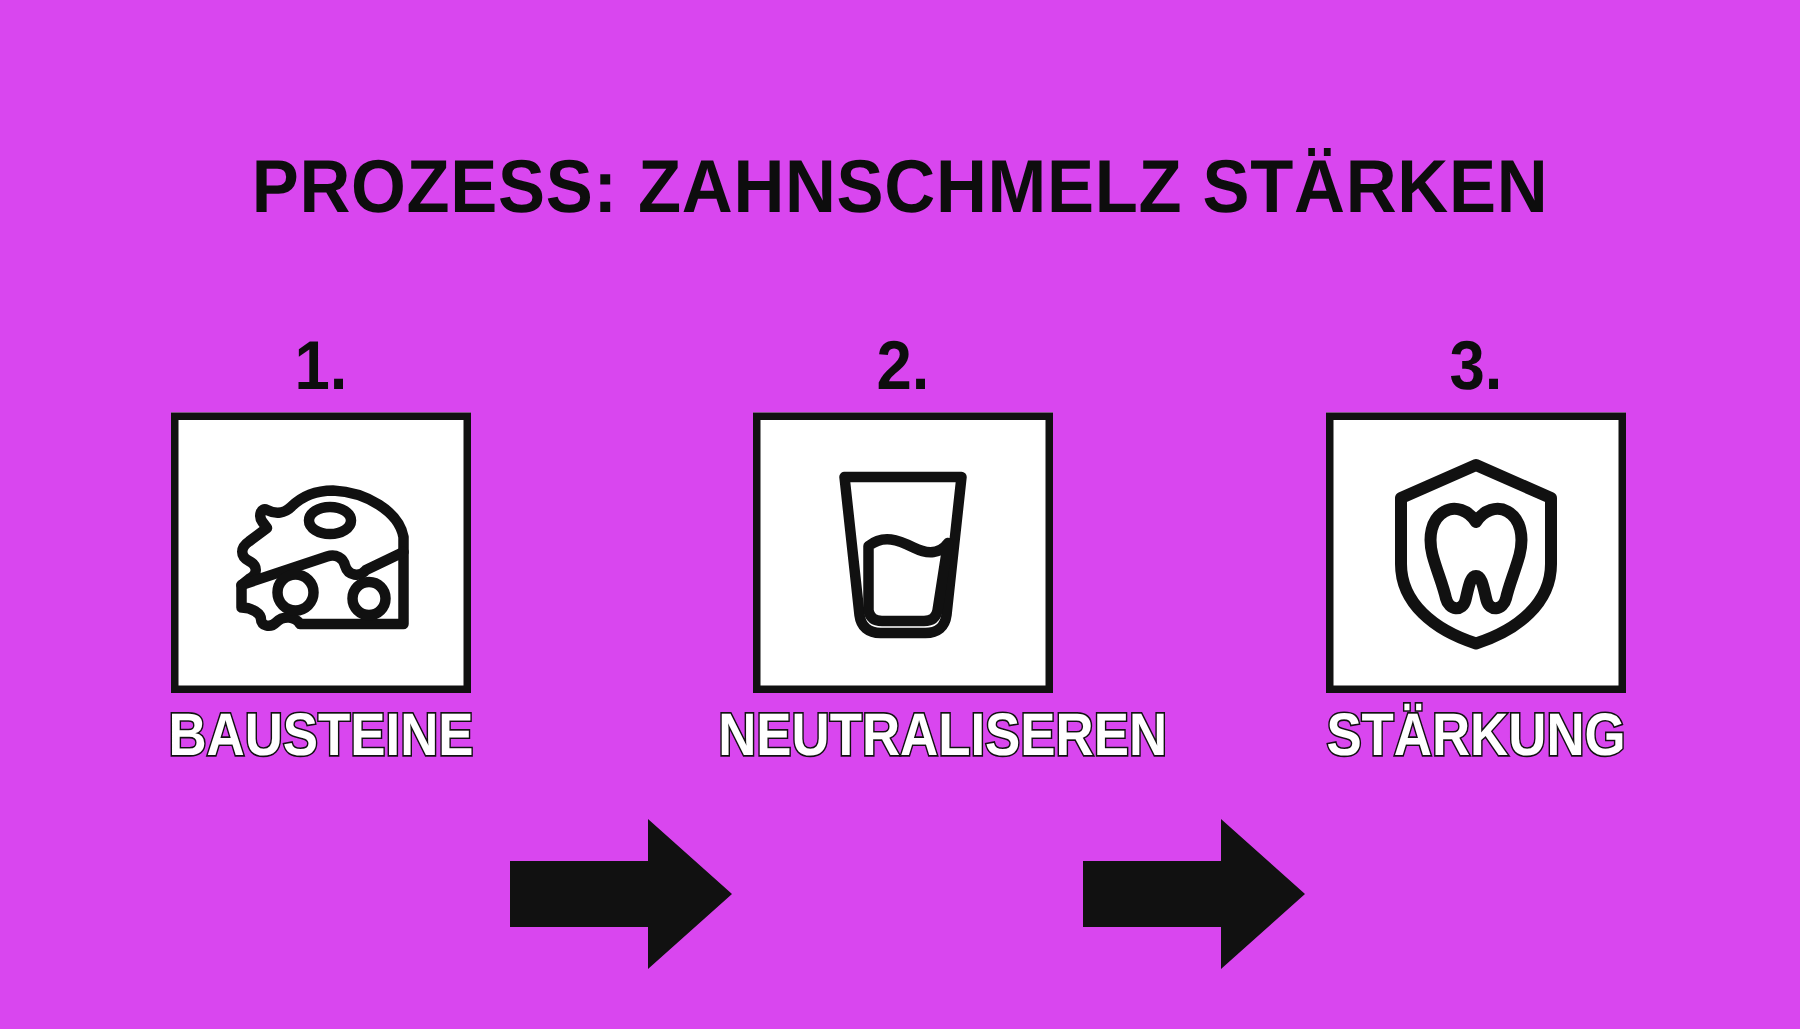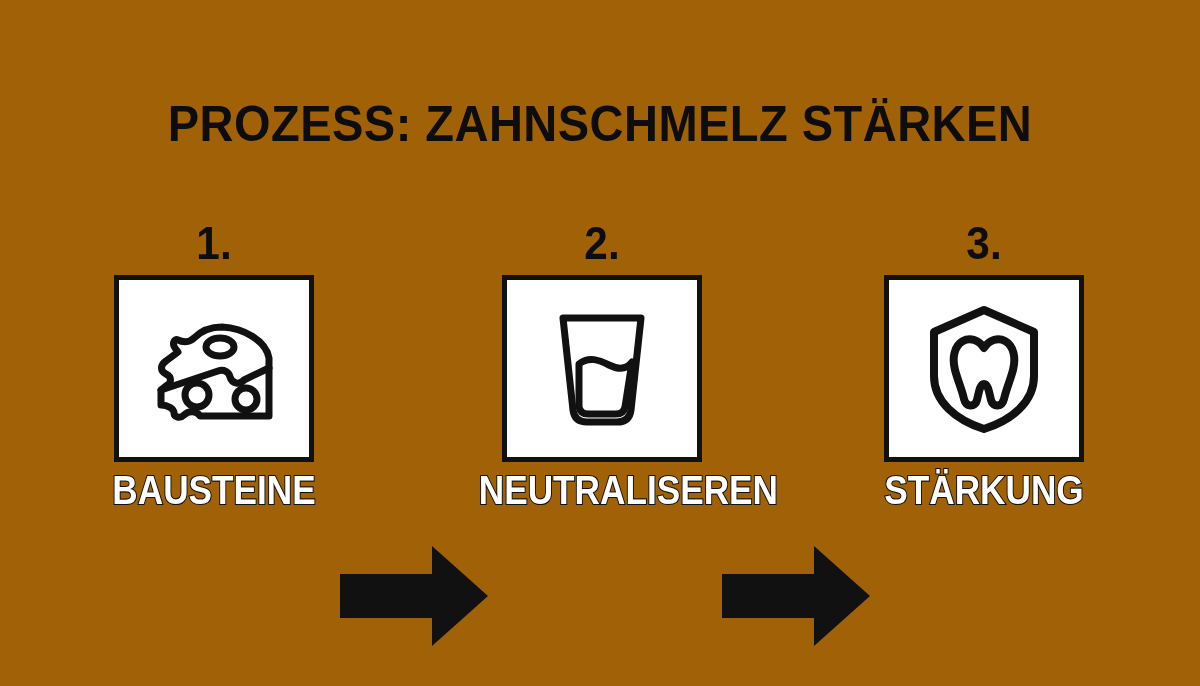--- a/index.html
+++ b/index.html
@@ -8,21 +8,21 @@
     background: #ffffff;
   }
   body {
     font-family: "Liberation Sans", sans-serif;
   }
 
   #canvas {
     position: relative;
     width: 1200px;
     height: 686px;
-    background: #a16207;
+    background: #d946ef;
     overflow: hidden;
   }
 
   
   .title {
     position: absolute;
     left: 0;
     top: 96px;
     width: 1200px;
     text-align: center;

